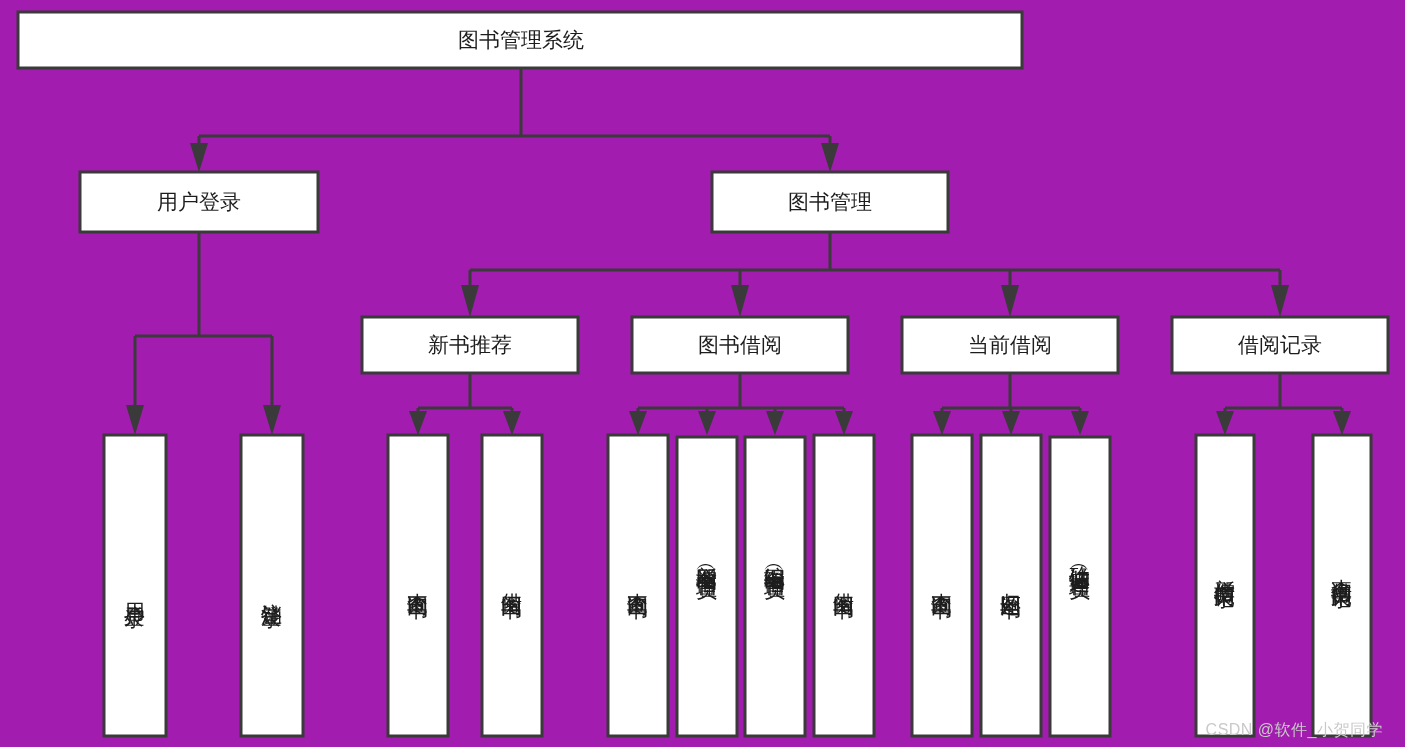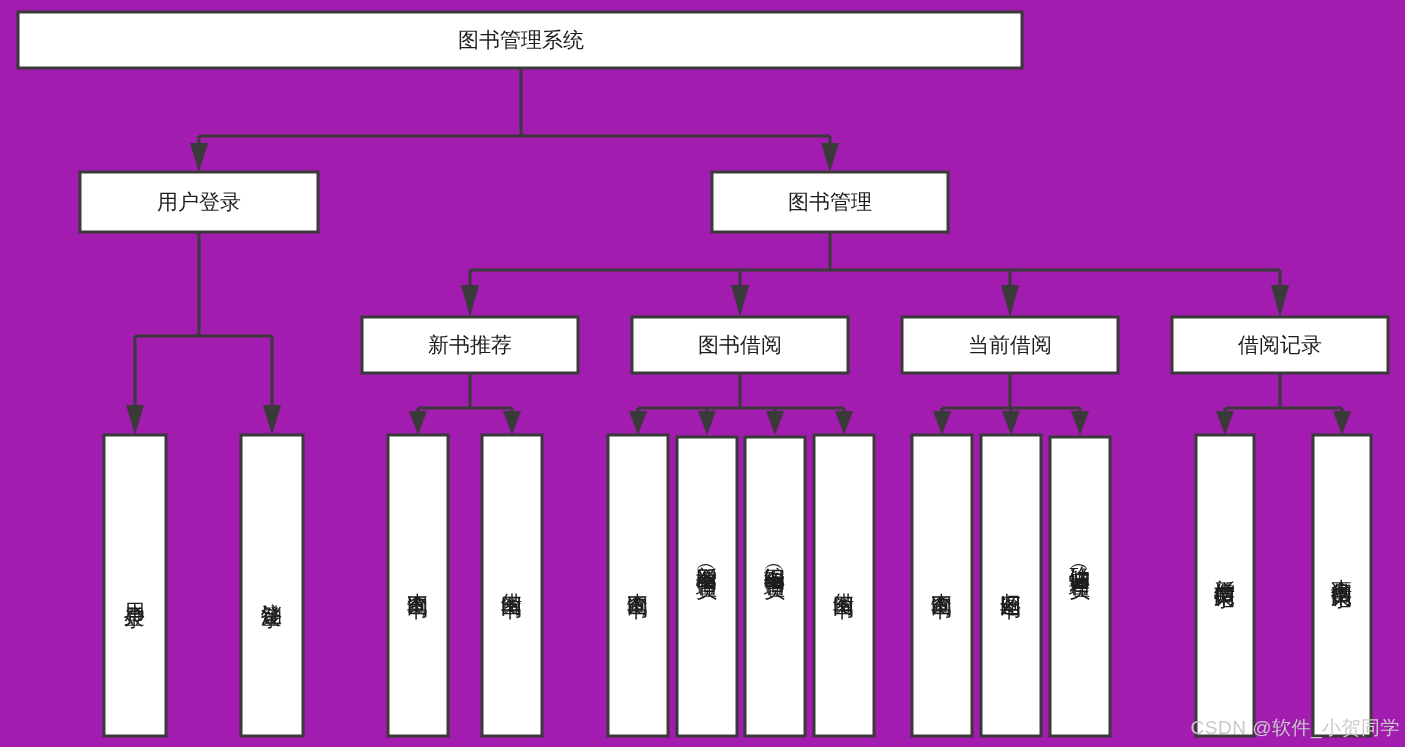--- a/index.html
+++ b/index.html
@@ -51,24 +51,24 @@
     font-family: "Liberation Sans", "DejaVu Sans", sans-serif;
     font-size: 21px;
     fill: #1d1d1d;
     writing-mode: vertical-rl;
     text-orientation: upright;
     text-anchor: middle;
     letter-spacing: 2px;
   }
   .watermark {
     position: absolute;
-    right: 5px;
+    right: 22px;
     bottom: 6px;
     font-family: "Liberation Sans", "DejaVu Sans", sans-serif;
-    font-size: 19px;
+    font-size: 16px;
     color: #c9c9c9;
     letter-spacing: 0.5px;
     white-space: nowrap;
     user-select: none;
   }
 </style>
 </head>
 <body>
 
 <div id="diagram-root">

